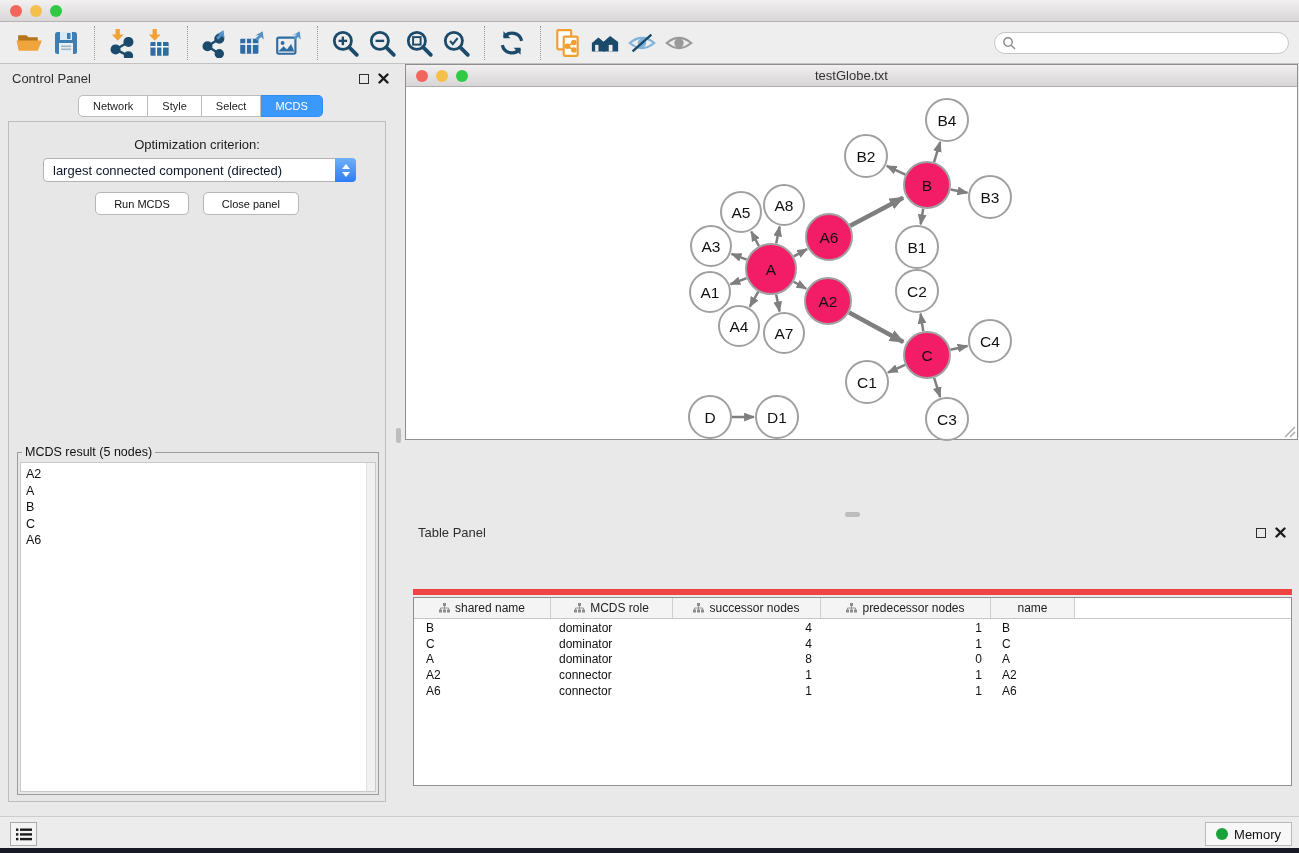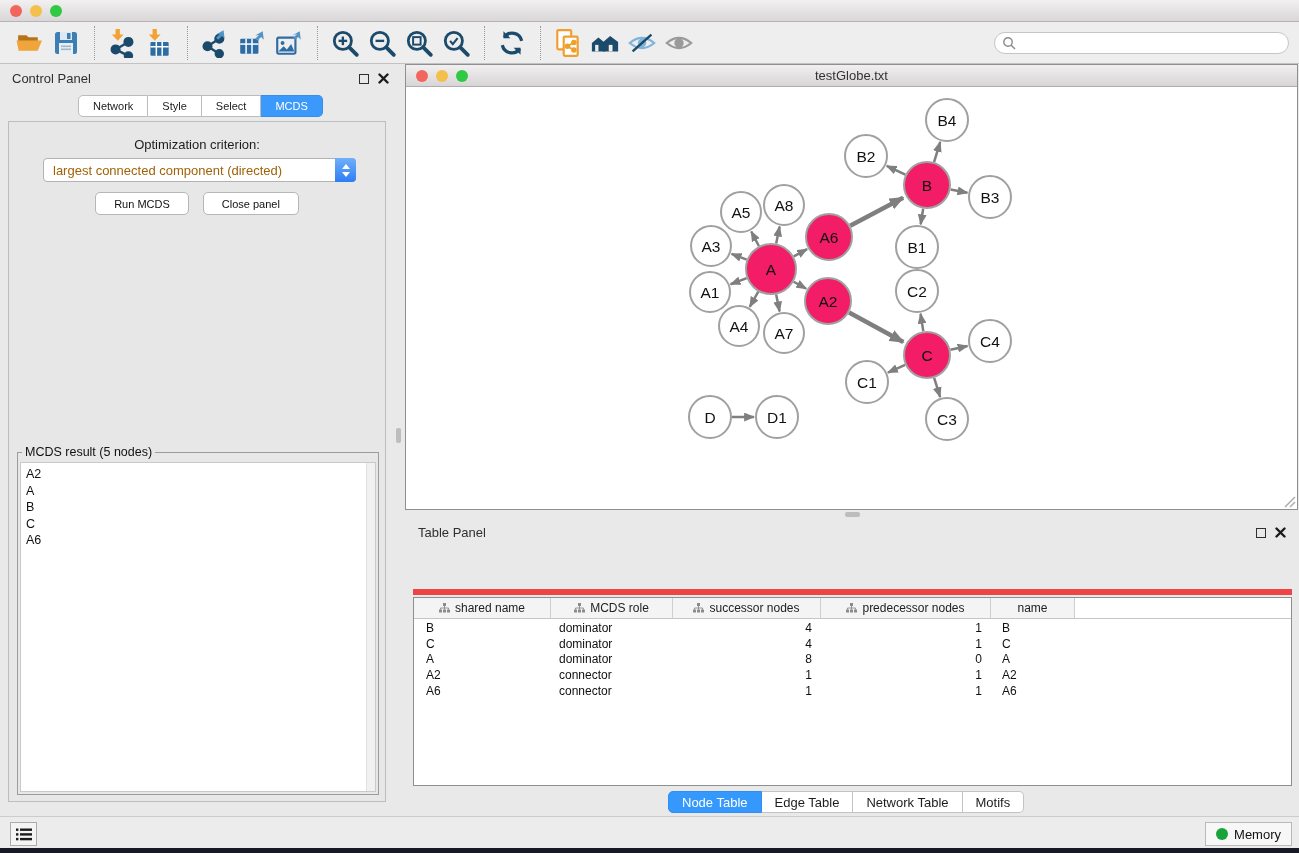--- a/index.html
+++ b/index.html
@@ -35,39 +35,39 @@
     display:flex; align-items:center; justify-content:center; padding:0 14px; }
   .ctab:first-child { border-left:1px solid #bcbcbc; border-radius:5px 0 0 5px; }
   .ctab:last-child { border-radius:0 5px 5px 0; }
   .ctab.active { background:#3b99fc; border-color:#338ef2; color:#fff; }
 
   .ctl-body { position:absolute; left:8px; top:121px; width:378px; height:681px;
     border:1px solid #bdbdbd; background:#e7e7e7; }
   .opt-label { position:absolute; left:0; width:100%; top:15px; text-align:center; font-size:13px; color:#1c1c1c; }
   .dropdown { position:absolute; left:34px; top:36px; width:313px; height:24px; background:#fff;
     border:1px solid #b3b3b3; border-radius:4px; display:flex; align-items:center; }
-  .dropdown .dd-text { flex:1; font-size:13px; color:#a16207; padding-left:9px; white-space:nowrap; }
+  .dropdown .dd-text { flex:1; font-size:13px; color:#0f172a; padding-left:9px; white-space:nowrap; }
   .dd-step { width:21px; height:24px; margin-right:-1px; border-radius:0 4px 4px 0;
     background:linear-gradient(#6fb0f9,#2e7df5); display:flex; flex-direction:column; align-items:center; justify-content:center; gap:3px; }
   .tri-up { width:0; height:0; border-left:4px solid transparent; border-right:4px solid transparent; border-bottom:5px solid #fff; }
   .tri-dn { width:0; height:0; border-left:4px solid transparent; border-right:4px solid transparent; border-top:5px solid #fff; }
   .btnrow { position:absolute; left:0; width:100%; top:70px; display:flex; justify-content:center; gap:14px; }
   .macbtn { height:23px; background:#fff; border:1px solid #b6b6b6; border-radius:5px;
     font-size:11px; color:#111; padding:0 18px; display:flex; align-items:center; }
 
   .fieldset { position:absolute; left:8px; top:330px; width:362px; height:343px;
     border:1px solid #9c9c9c; }
   .fieldset .legend { position:absolute; top:-8px; left:4px; background:#e7e7e7; padding:0 3px;
     font-size:12.5px; color:#111; }
   .resultlist { position:absolute; left:2px; top:9px; right:2px; bottom:2px; background:#fff;
     border:1px solid #c9c9c9; font-size:12.5px; color:#111; padding:3px 0 0 5px; line-height:16.5px; }
   .resultscroll { position:absolute; right:0; top:0; bottom:0; width:9px; background:#f1f1f1; border-left:1px solid #e0e0e0; }
 
   
-  .netwin { position:absolute; left:405px; top:64px; width:893px; height:446px;
+  .netwin { position:absolute; left:405px; top:64px; width:893px; height:376px;
     border:1px solid #8f8f8f; background:#fff; }
   .netwin .wtitle { position:absolute; left:0; top:0; right:0; height:22px;
     background:linear-gradient(#f1efef,#d7d5d5); border-bottom:1px solid #adadad; display:flex; align-items:center; }
   .netwin .wtitle .ttext { position:absolute; left:0; right:0; text-align:center; font-size:13px; color:#333; }
   .graphwrap { position:absolute; left:0; top:22px; }
 
   .grip { position:absolute; right:1px; bottom:1px; }
   .divider-handle-v { position:absolute; left:396px; top:428px; width:5px; height:15px; background:#bdbdbd; border-radius:2px; }
   .divider-handle-h { position:absolute; left:845px; top:512px; width:15px; height:5px; background:#bdbdbd; border-radius:2px; }
 
@@ -540,26 +540,20 @@
       <div class="tbl-row">
         <div class="td c0">A6</div>
           <div class="td c1">connector</div>
           <div class="td c2">1</div>
           <div class="td c3">1</div>
           <div class="td c4">A6</div>
       </div>
     </div>
   </div>
 
-  <div class="tp-tabs">
-    <div class="ttab active">Node Table</div>
-    <div class="ttab">Edge Table</div>
-    <div class="ttab">Network Table</div>
-    <div class="ttab">Motifs</div>
-  </div>
 
   <div class="statusbar">
     <div class="listbtn">
       <svg width="16" height="13" viewBox="0 0 16 13">
           <rect x="0" y="0.5" width="2.4" height="2.4" fill="#1c1c1c"></rect>
           <rect x="4" y="0.5" width="12" height="2.4" fill="#1c1c1c"></rect>
           <rect x="0" y="5.2" width="2.4" height="2.4" fill="#1c1c1c"></rect>
           <rect x="4" y="5.2" width="12" height="2.4" fill="#1c1c1c"></rect>
           <rect x="0" y="9.9" width="2.4" height="2.4" fill="#1c1c1c"></rect>
           <rect x="4" y="9.9" width="12" height="2.4" fill="#1c1c1c"></rect>

